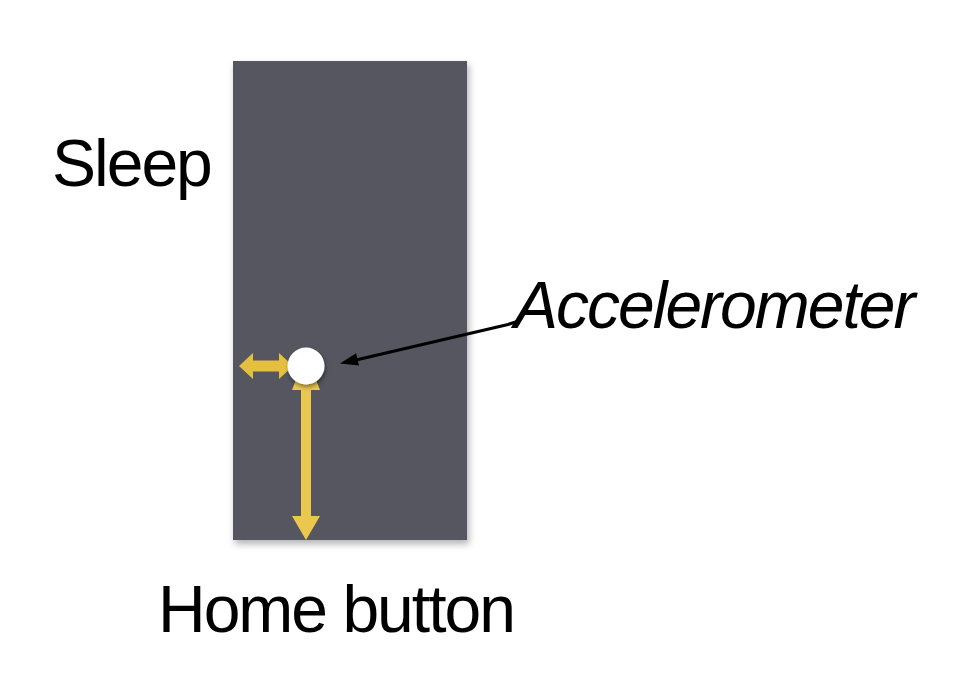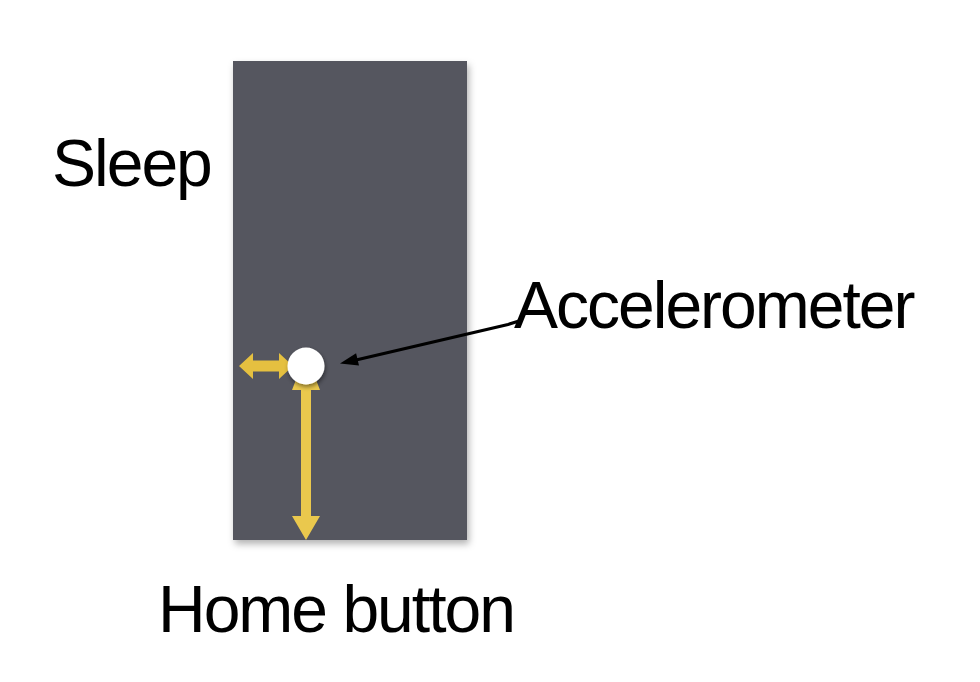--- a/index.html
+++ b/index.html
@@ -25,21 +25,21 @@
   .label {
     position: absolute;
     color: #000000;
     font-size: 66px;
     line-height: 1;
     letter-spacing: -2px;
     white-space: nowrap;
     font-weight: 400;
   }
   .label-sleep        { left: 52px;  top: 130px; }
-  .label-accelerometer{ left: 514px; top: 272px; }
+  .label-accelerometer{ left: 514px; top: 272px; font-style: italic; }
   .label-home-button  { left: 158px; top: 576px; }
 </style>
 </head>
 <body>
 
 <div class="canvas">
 
   <svg class="diagram-svg" viewBox="0 0 980 682">
     <defs>
       <filter id="soft-shadow" x="-30%" y="-30%" width="160%" height="160%">

